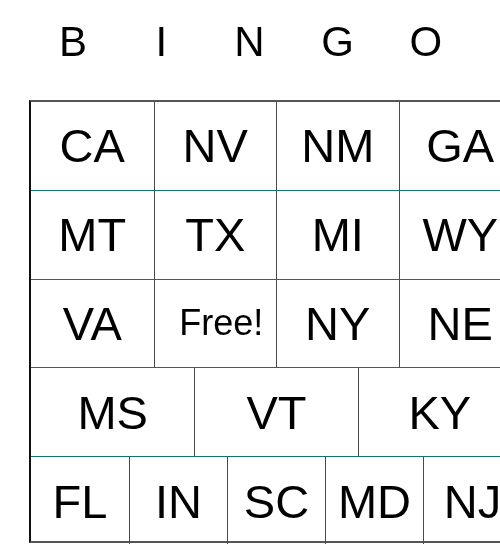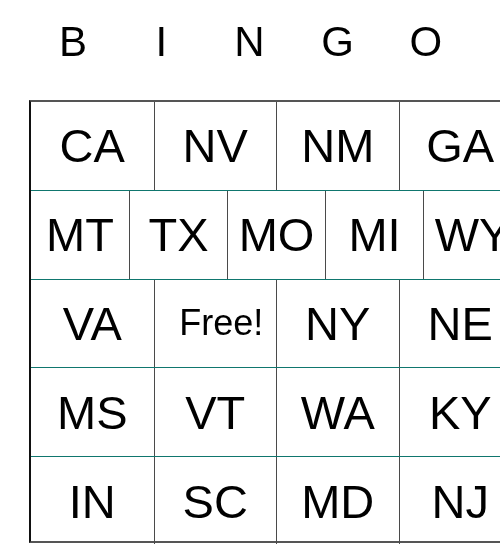--- a/index.html
+++ b/index.html
@@ -141,23 +141,20 @@
     </div>
 
     <div class="grid-row">
       <div class="grid-cell">
         <span class="cell-text">MT</span>
       </div>
       <div class="grid-cell">
         <span class="cell-text">TX</span>
       </div>
       <div class="grid-cell">
-        <span class="cell-text">MO</span>
-      </div>
-      <div class="grid-cell">
         <span class="cell-text">MI</span>
       </div>
       <div class="grid-cell">
         <span class="cell-text">WY</span>
       </div>
     </div>
 
     <div class="grid-row">
       <div class="grid-cell">
         <span class="cell-text">VA</span>
@@ -174,28 +171,28 @@
     </div>
 
     <div class="grid-row">
       <div class="grid-cell">
         <span class="cell-text">MS</span>
       </div>
       <div class="grid-cell">
         <span class="cell-text">VT</span>
       </div>
       <div class="grid-cell">
-        <span class="cell-text">WA</span>
-      </div>
-      <div class="grid-cell">
         <span class="cell-text">KY</span>
       </div>
     </div>
 
     <div class="grid-row">
+      <div class="grid-cell">
+        <span class="cell-text">FL</span>
+      </div>
       <div class="grid-cell">
         <span class="cell-text">IN</span>
       </div>
       <div class="grid-cell">
         <span class="cell-text">SC</span>
       </div>
       <div class="grid-cell">
         <span class="cell-text">MD</span>
       </div>
       <div class="grid-cell">

